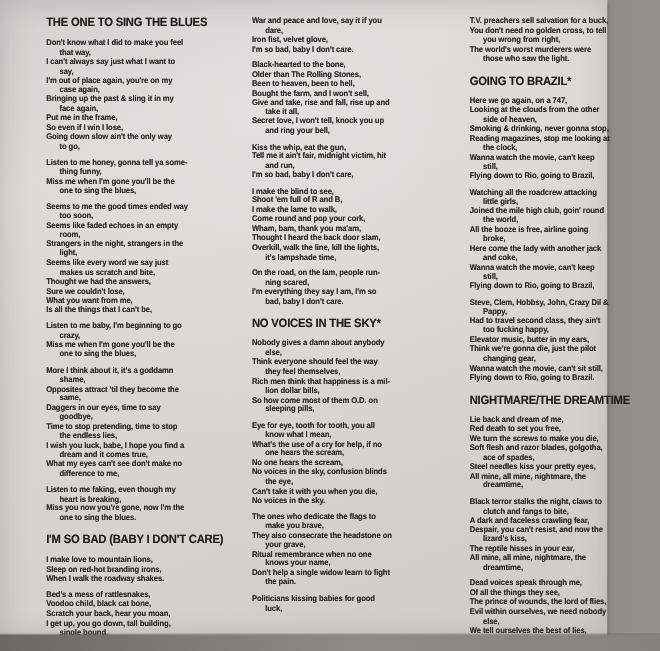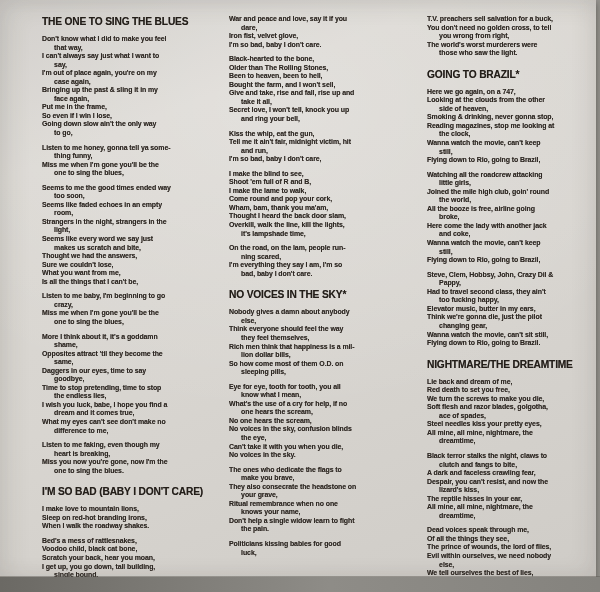--- a/index.html
+++ b/index.html
@@ -3,21 +3,21 @@
 <meta charset="utf-8">
 <style>
   html,body{margin:0;padding:0;}
   body{
     width:600px;height:592px;overflow:hidden;position:relative;
     background:linear-gradient(to right,#6e6c67,#93918c);
     font-family:"Liberation Sans","DejaVu Sans",sans-serif;
   }
   .photo{position:absolute;inset:0;}
   .paper{
-    position:absolute;left:0;top:0;width:596px;height:578px;
+    position:absolute;left:0;top:0;width:552px;height:578px;
     background:
       radial-gradient(120% 90% at 45% 18%, rgba(255,255,255,0.22), rgba(255,255,255,0) 60%),
       linear-gradient(158deg,#cfccc8 0%,#dbd8d3 22%,#d8d5d0 55%,#cfccc7 100%);
     box-shadow:
       inset 10px 6px 22px rgba(60,55,48,0.10),
       inset -8px -4px 20px rgba(60,55,48,0.08),
       0 3px 6px rgba(30,28,25,0.45);
   }
   .col{
     position:absolute;top:15px;width:200px;

